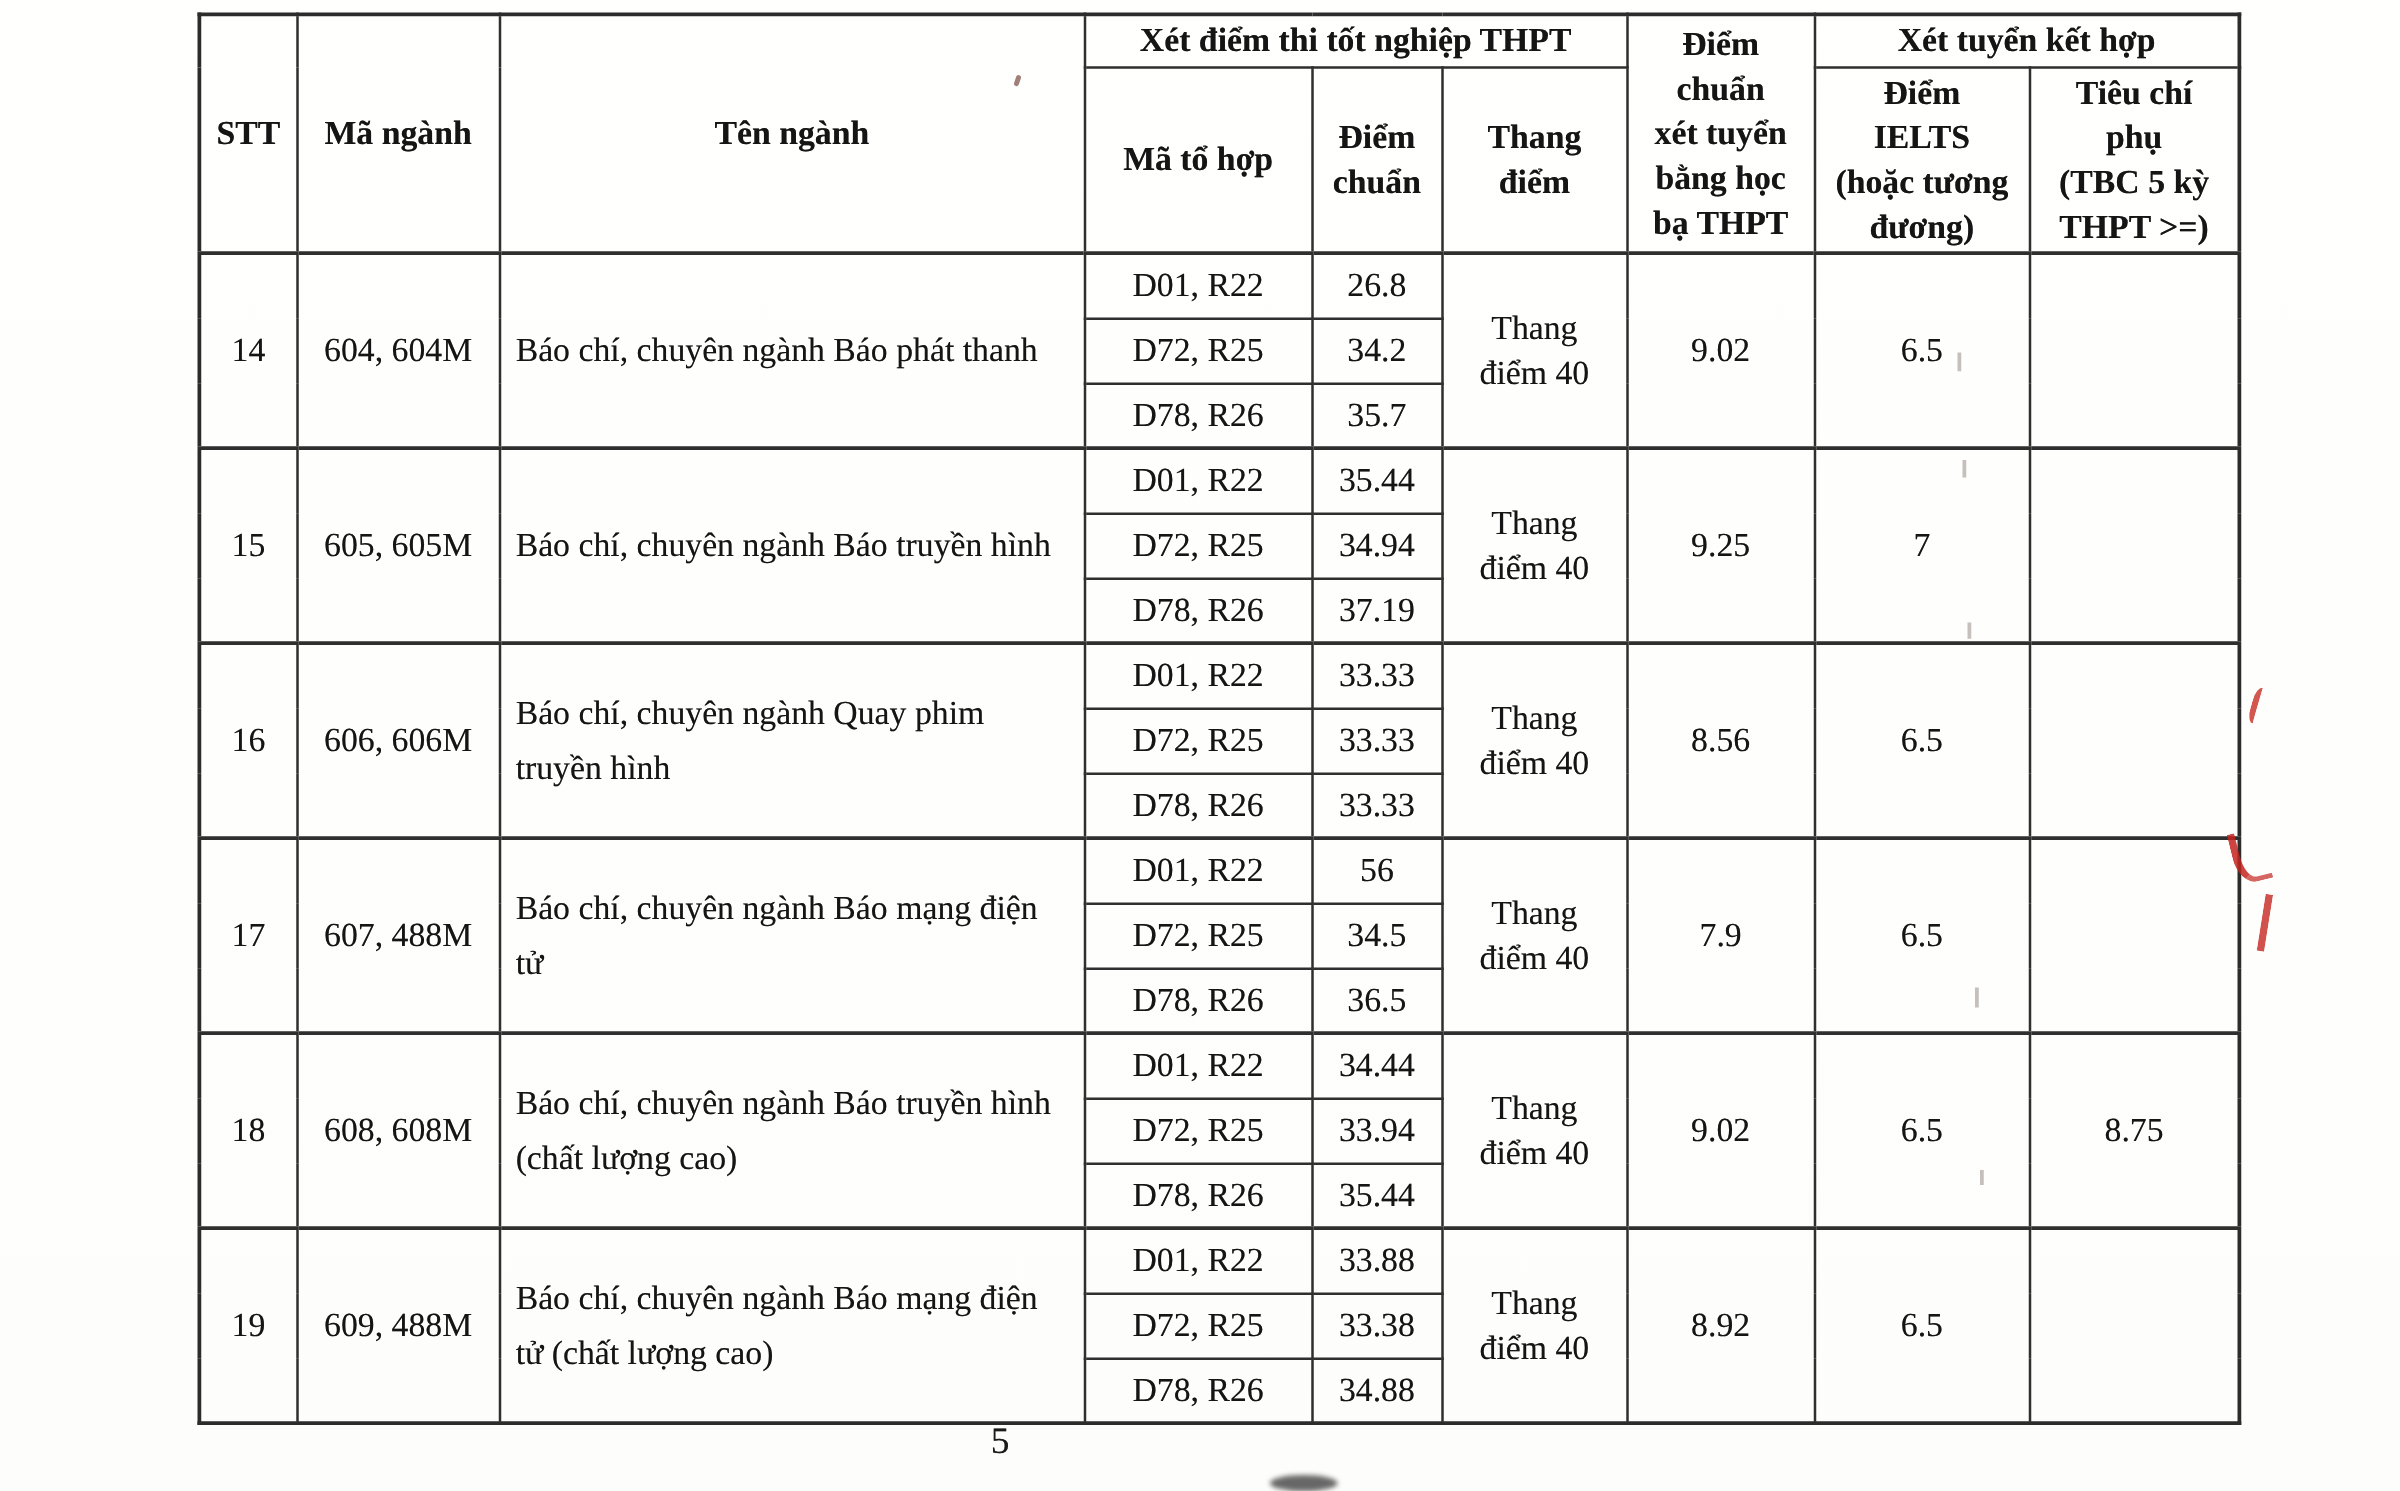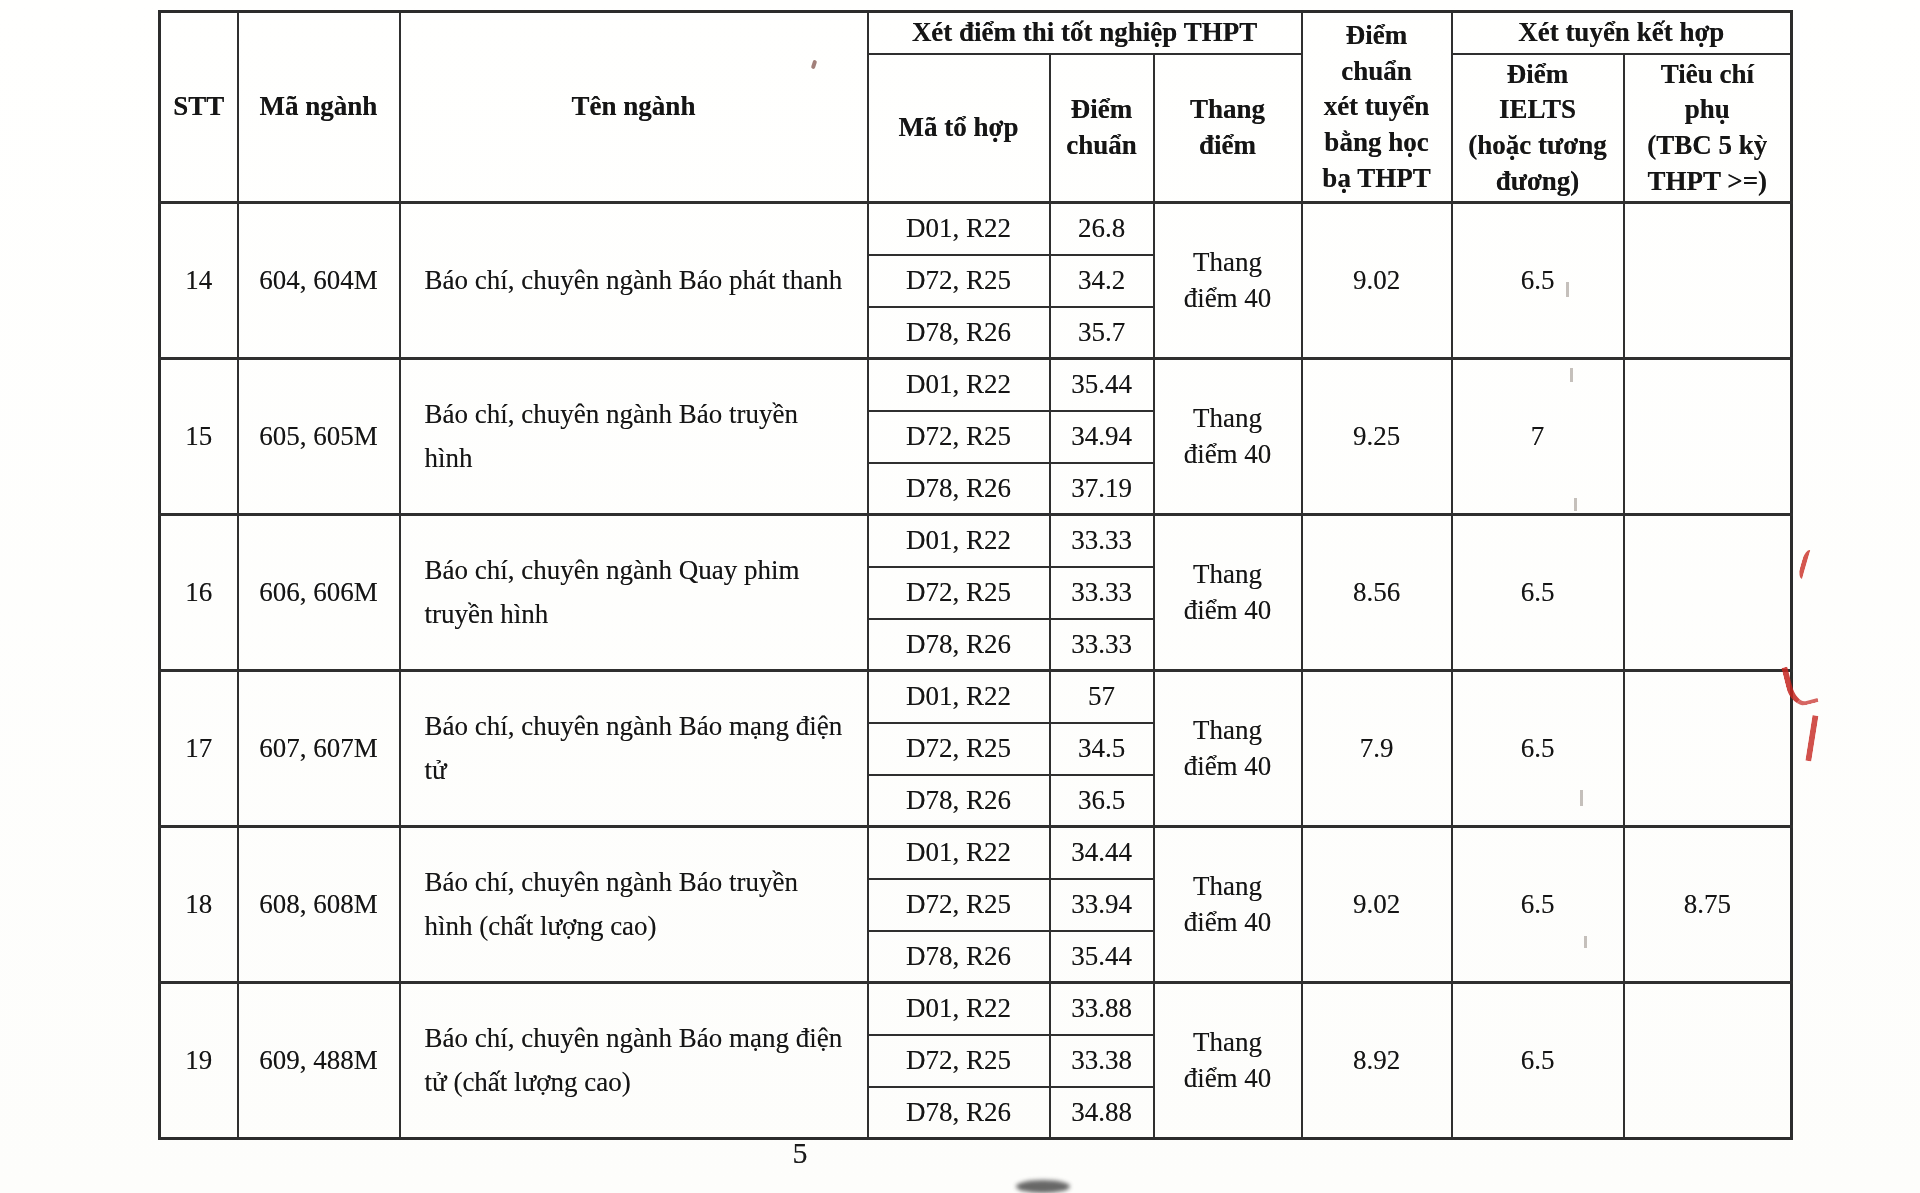--- a/index.html
+++ b/index.html
@@ -38,21 +38,21 @@
   thead tr.hrow-top { height:42px; }
   thead tr.hrow-bottom { height:148px; }
   tbody tr { height:52px; }
   thead tr.hrow-top th { border-bottom-width:2px;margin-left:26px; }
   thead th.span-bottom { border-bottom-width:3px; }
   thead tr.hrow-bottom th { border-bottom-width:3px; }
   tbody tr.grp-start td { border-top-width:3px; }
 
   td.c-name {
     text-align:left;
-    padding-left:24px; padding-right:22px;
+    padding-left:12px; padding-right:22px;
     line-height:1.6;
   }
   td.c-scale { white-space:pre-line; }
 
   .page-number {
     position:absolute; left:770px; top:1136px; width:60px;
     text-align:center; font-size:30px; color:#1b1b1b;
     text-shadow:0 0 0.4px rgba(0,0,0,.5);
   }
 
@@ -175,24 +175,24 @@
     <td class="c-combo">D72, R25</td>
     <td class="c-score">33.33</td>
   </tr>
   <tr>
     <td class="c-combo">D78, R26</td>
     <td class="c-score">33.33</td>
   </tr>
 
   <tr class="grp-start">
     <td class="c-stt" rowspan="3">17</td>
-    <td class="c-code" rowspan="3">607, 607M</td>
+    <td class="c-code" rowspan="3">607, 488M</td>
     <td class="c-name" rowspan="3">Báo chí, chuyên ngành Báo mạng điện tử</td>
     <td class="c-combo">D01, R22</td>
-    <td class="c-score">57</td>
+    <td class="c-score">56</td>
     <td class="c-scale" rowspan="3">Thang
 điểm 40</td>
     <td class="c-hocba" rowspan="3">7.9</td>
     <td class="c-ielts" rowspan="3">6.5</td>
     <td class="c-tieuchi" rowspan="3"></td>
   </tr>
   <tr>
     <td class="c-combo">D72, R25</td>
     <td class="c-score">34.5</td>
   </tr>

